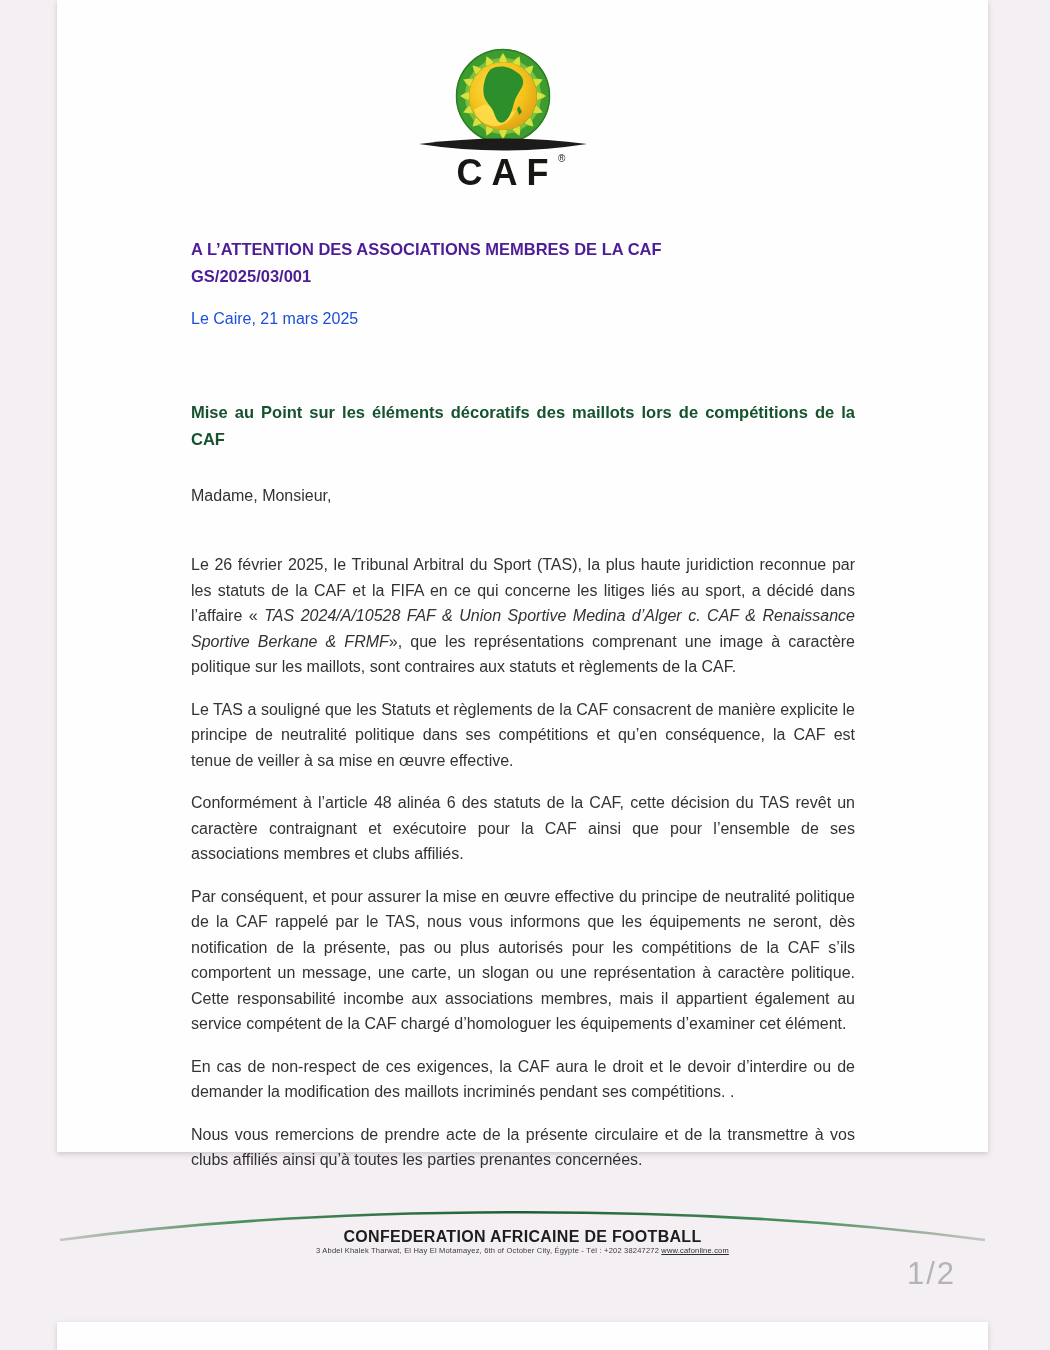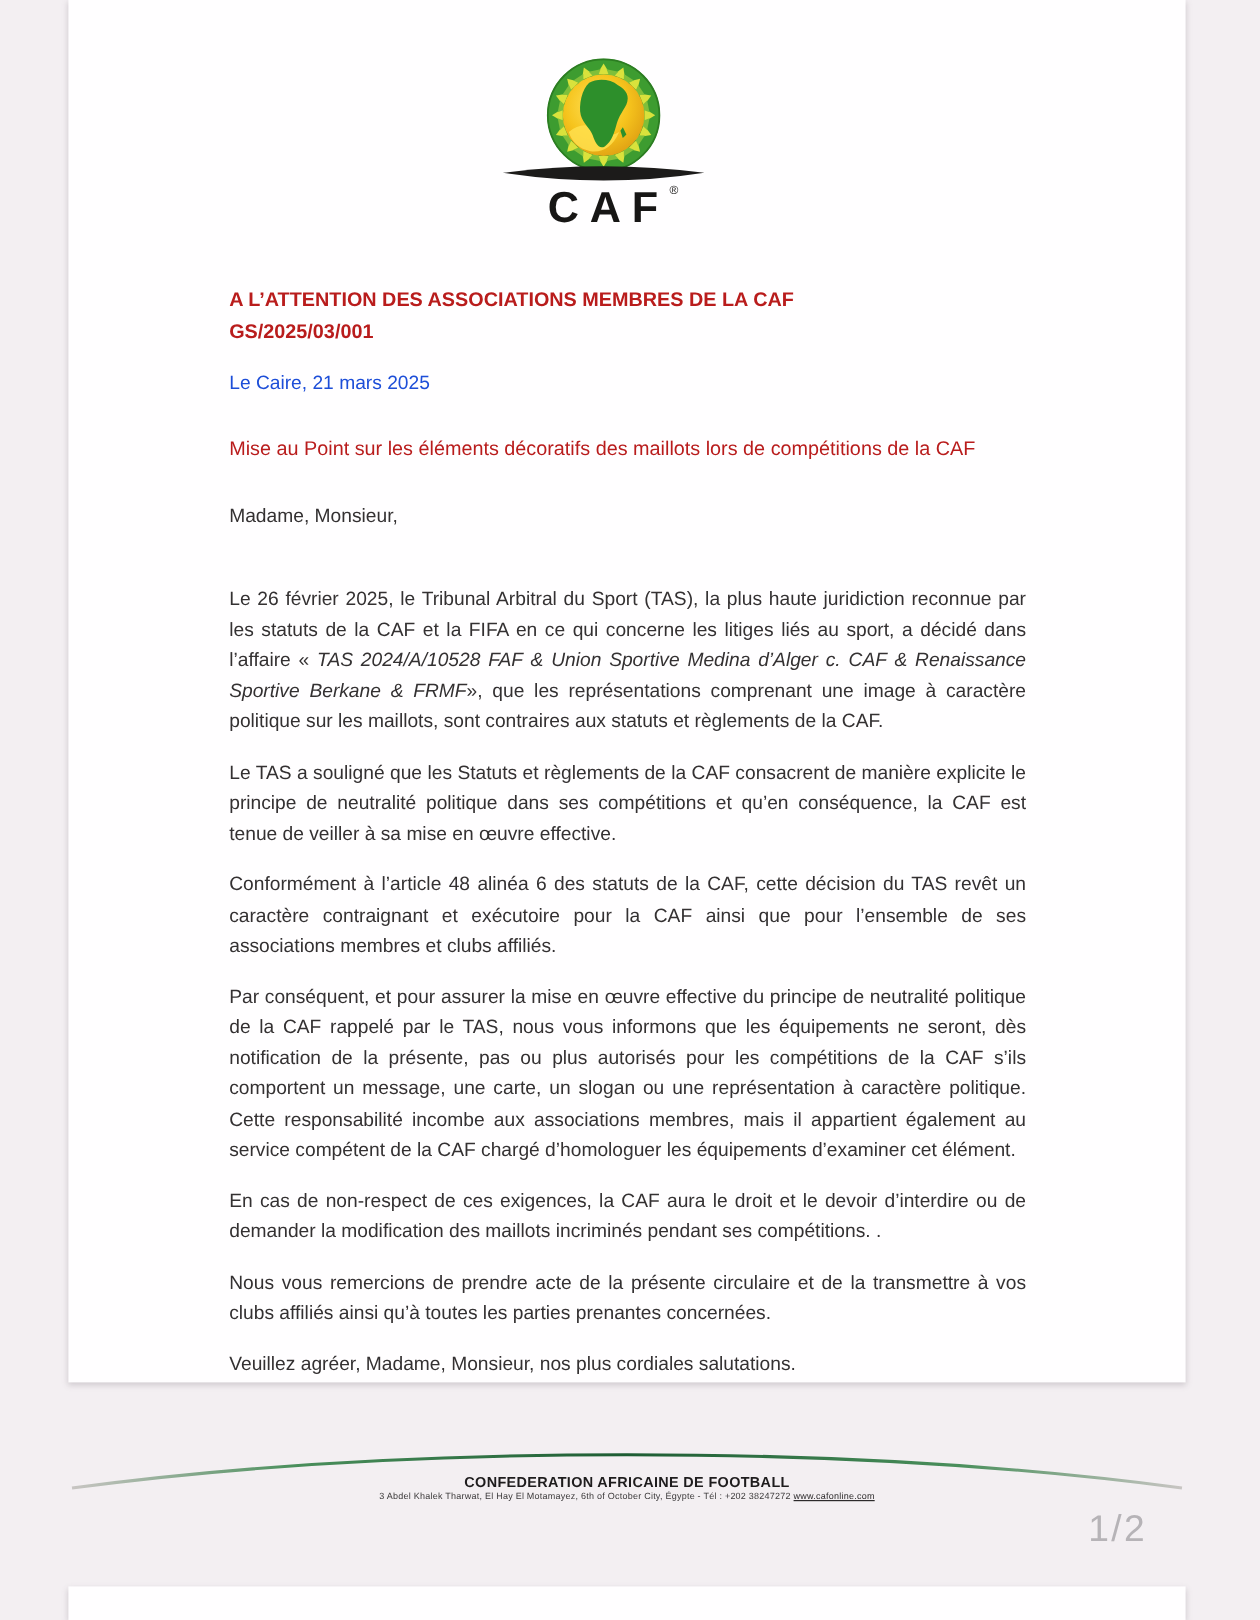--- a/index.html
+++ b/index.html
@@ -35,33 +35,33 @@
   
   .content {
     margin: 0 133px 0 134px;   
     color: #343132;
     font-size: 16px;
     line-height: 25.5px;
   }
   .attention {
     margin-top: 38px;
     font-weight: bold;
-    color: #b91c1c;
+    color: #4c1d95;
     line-height: 27px;
     font-size: 16.5px;
   }
   .dateline {
     margin-top: 16px;
     text-align: left;
     color: #1d4ed8;
   }
   .subject {
-    margin-top: 28px;
-    font-weight: normal;
-    color: #b91c1c;
+    margin-top: 67px;
+    font-weight: bold;
+    color: #14532d;
     line-height: 27px;
     font-size: 16.5px;
     text-align: justify;
   }
   .salutation { margin-top: 30px; }
   p.para {
     margin: 17px 0 0 0;
     text-align: justify;
     text-justify: inter-word;
   }
@@ -73,21 +73,21 @@
   .footer {
     position: absolute;
     top: 1196px;
     left: 0; right: 0;
     text-align: center;
   }
   .footer .arc { display: block; margin: 0 auto; }
   .footer-org {
     margin-top: -16px;
     font-weight: bold;
-    font-size: 12px;
+    font-size: 16px;
     letter-spacing: 0.3px;
     color: #1e1c1d;
   }
   .footer-address {
     margin-top: 0;
     font-size: 7.5px;
     color: #3c3a3b;
     letter-spacing: 0.2px;
   }
   .footer-address .site {
@@ -193,21 +193,20 @@
       <p class="para">Le TAS a souligné que les Statuts et règlements de la CAF consacrent de manière explicite le principe de neutralité politique dans ses compétitions et qu’en conséquence, la CAF est tenue de veiller à sa mise en œuvre effective.</p>
 
       <p class="para">Conformément à l’article 48 alinéa 6 des statuts de la CAF, cette décision du TAS revêt un caractère contraignant et exécutoire pour la CAF ainsi que pour l’ensemble de ses associations membres et clubs affiliés.</p>
 
       <p class="para">Par conséquent, et pour assurer la mise en œuvre effective du principe de neutralité politique de la CAF rappelé par le TAS, nous vous informons que les équipements ne seront, dès notification de la présente, pas ou plus autorisés pour les compétitions de la CAF s’ils comportent un message, une carte, un slogan ou une représentation à caractère politique. Cette responsabilité incombe aux associations membres, mais il appartient également au service compétent de la CAF chargé d’homologuer les équipements d’examiner cet élément.</p>
 
       <p class="para">En cas de non-respect de ces exigences, la CAF aura le droit et le devoir d’interdire ou de demander la modification des maillots incriminés pendant ses compétitions. .</p>
 
       <p class="para">Nous vous remercions de prendre acte de la présente circulaire et de la transmettre à vos clubs affiliés ainsi qu’à toutes les parties prenantes concernées.</p>
 
-      <p class="para closing">Veuillez agréer, Madame, Monsieur, nos plus cordiales salutations.</p>
 
     </div>
 
     <div class="footer">
       <svg class="arc" width="931" height="48" viewBox="0 0 931 48">
         <defs>
           <linearGradient id="arcGrad" x1="0" y1="0" x2="1" y2="0">
             <stop offset="0" stop-color="#c8c5c3"></stop>
             <stop offset="0.2" stop-color="#4a8f5c"></stop>
             <stop offset="0.5" stop-color="#1d5c33"></stop>

